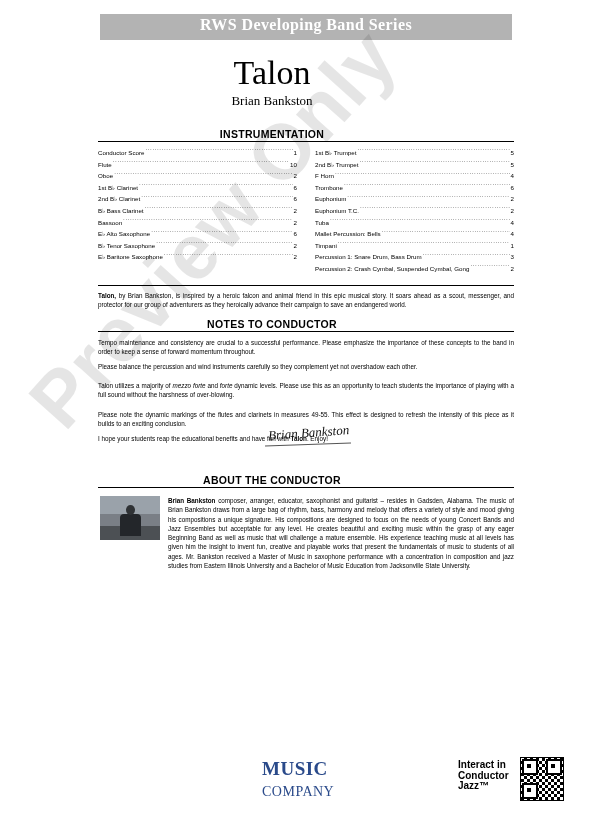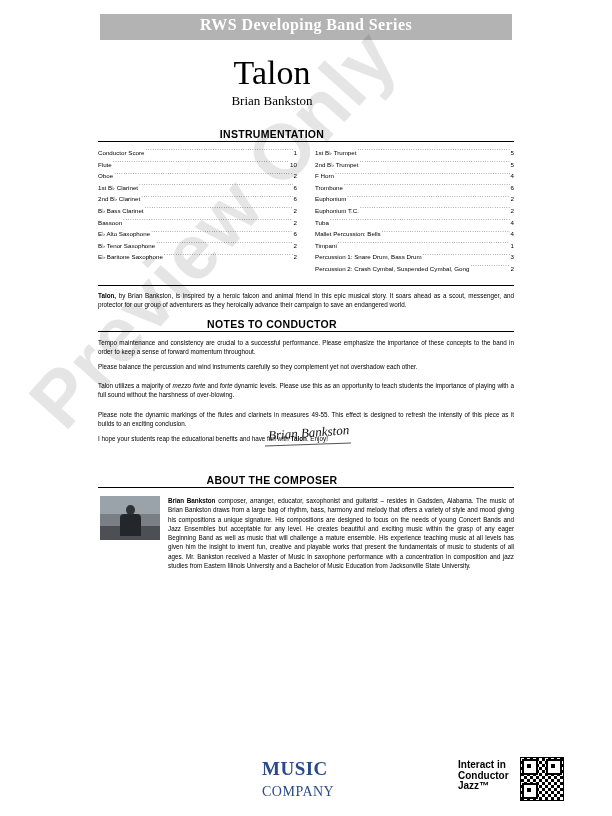--- a/index.html
+++ b/index.html
@@ -433,21 +433,21 @@
 
   <div class="para p-n1">Tempo maintenance and consistency are crucial to a successful performance.  Please emphasize the importance of these concepts to the band in order to keep a sense of forward momentum throughout.</div>
   <div class="para p-n2">Please balance the percussion and wind instruments carefully so they complement yet not overshadow each other.</div>
   <div class="para p-n3"><span>Talon utilizes a majority of </span><i>mezzo forte</i><span> and </span><i>forte</i><span> dynamic levels.  Please use this as an opportunity to teach students the importance of playing with a full sound without the harshness of over-blowing.</span></div>
   <div class="para p-n4">Please note the dynamic markings of the flutes and clarinets in measures 49-55.  This effect is designed to refresh the intensity of this piece as it builds to an exciting conclusion.</div>
   <div class="para p-n5"><span>I hope your students reap the educational benefits and have fun with </span><b>Talon</b><span>.  Enjoy!</span></div>
 
   <div class="signature">Brian Bankston</div>
   <div class="sig-line"></div>
 
-  <div class="sec-head about">ABOUT THE COMPOSER</div>
+  <div class="sec-head about">ABOUT THE CONDUCTOR</div>
   <div class="rule about"></div>
 
   <div class="composer-photo">
     <div class="sky"></div>
     <div class="ground"></div>
     <div class="body"></div>
     <div class="head"></div>
   </div>
 
   <div class="about-text"><b>Brian Bankston</b><span> composer, arranger, educator, saxophonist and guitarist – resides in Gadsden, Alabama. The music of Brian Bankston draws from a large bag of rhythm, bass, harmony and melody that offers a variety of style and mood giving his compositions a unique signature. His compositions are designed to focus on the needs of young Concert Bands and Jazz Ensembles but acceptable for any level. He creates beautiful and exciting music within the grasp of any eager Beginning Band as well as music that will challenge a mature ensemble. His experience teaching music at all levels has given him the insight to invent fun, creative and playable works that present the fundamentals of music to students of all ages.  Mr. Bankston received a Master of Music in saxophone performance with a concentration in composition and jazz studies from Eastern Illinois University and a Bachelor of Music Education from Jacksonville State University.</span></div>

